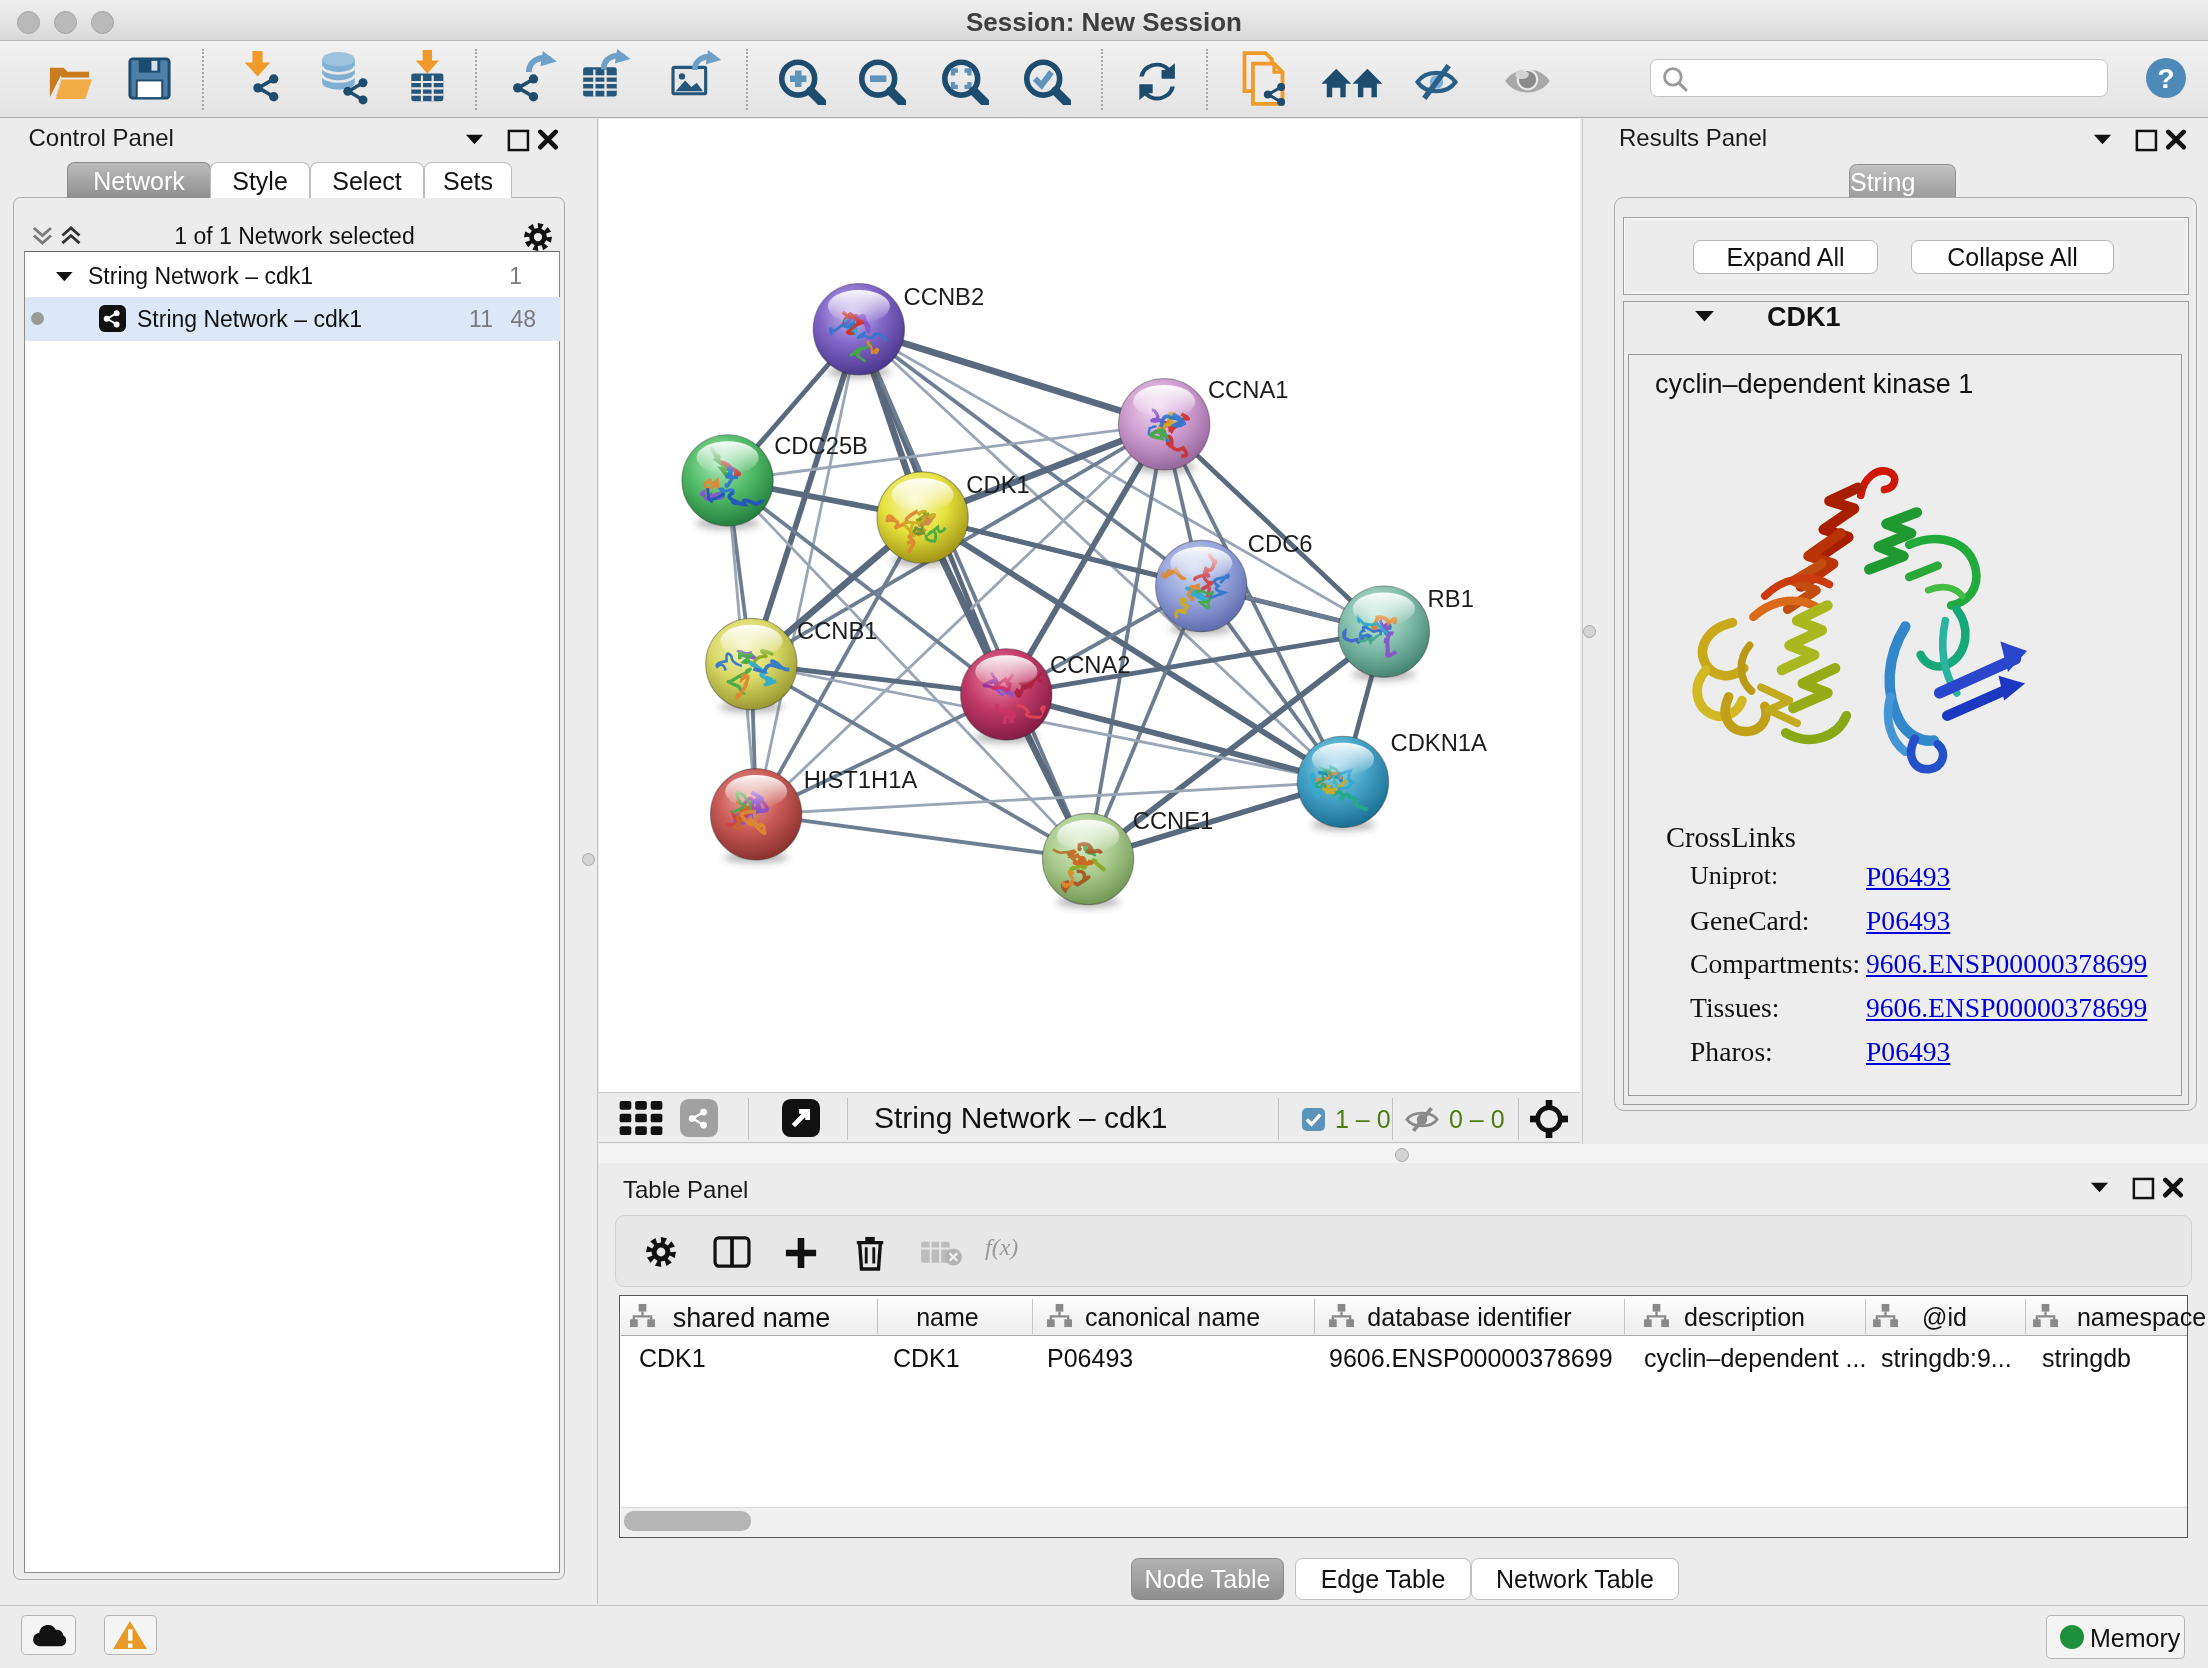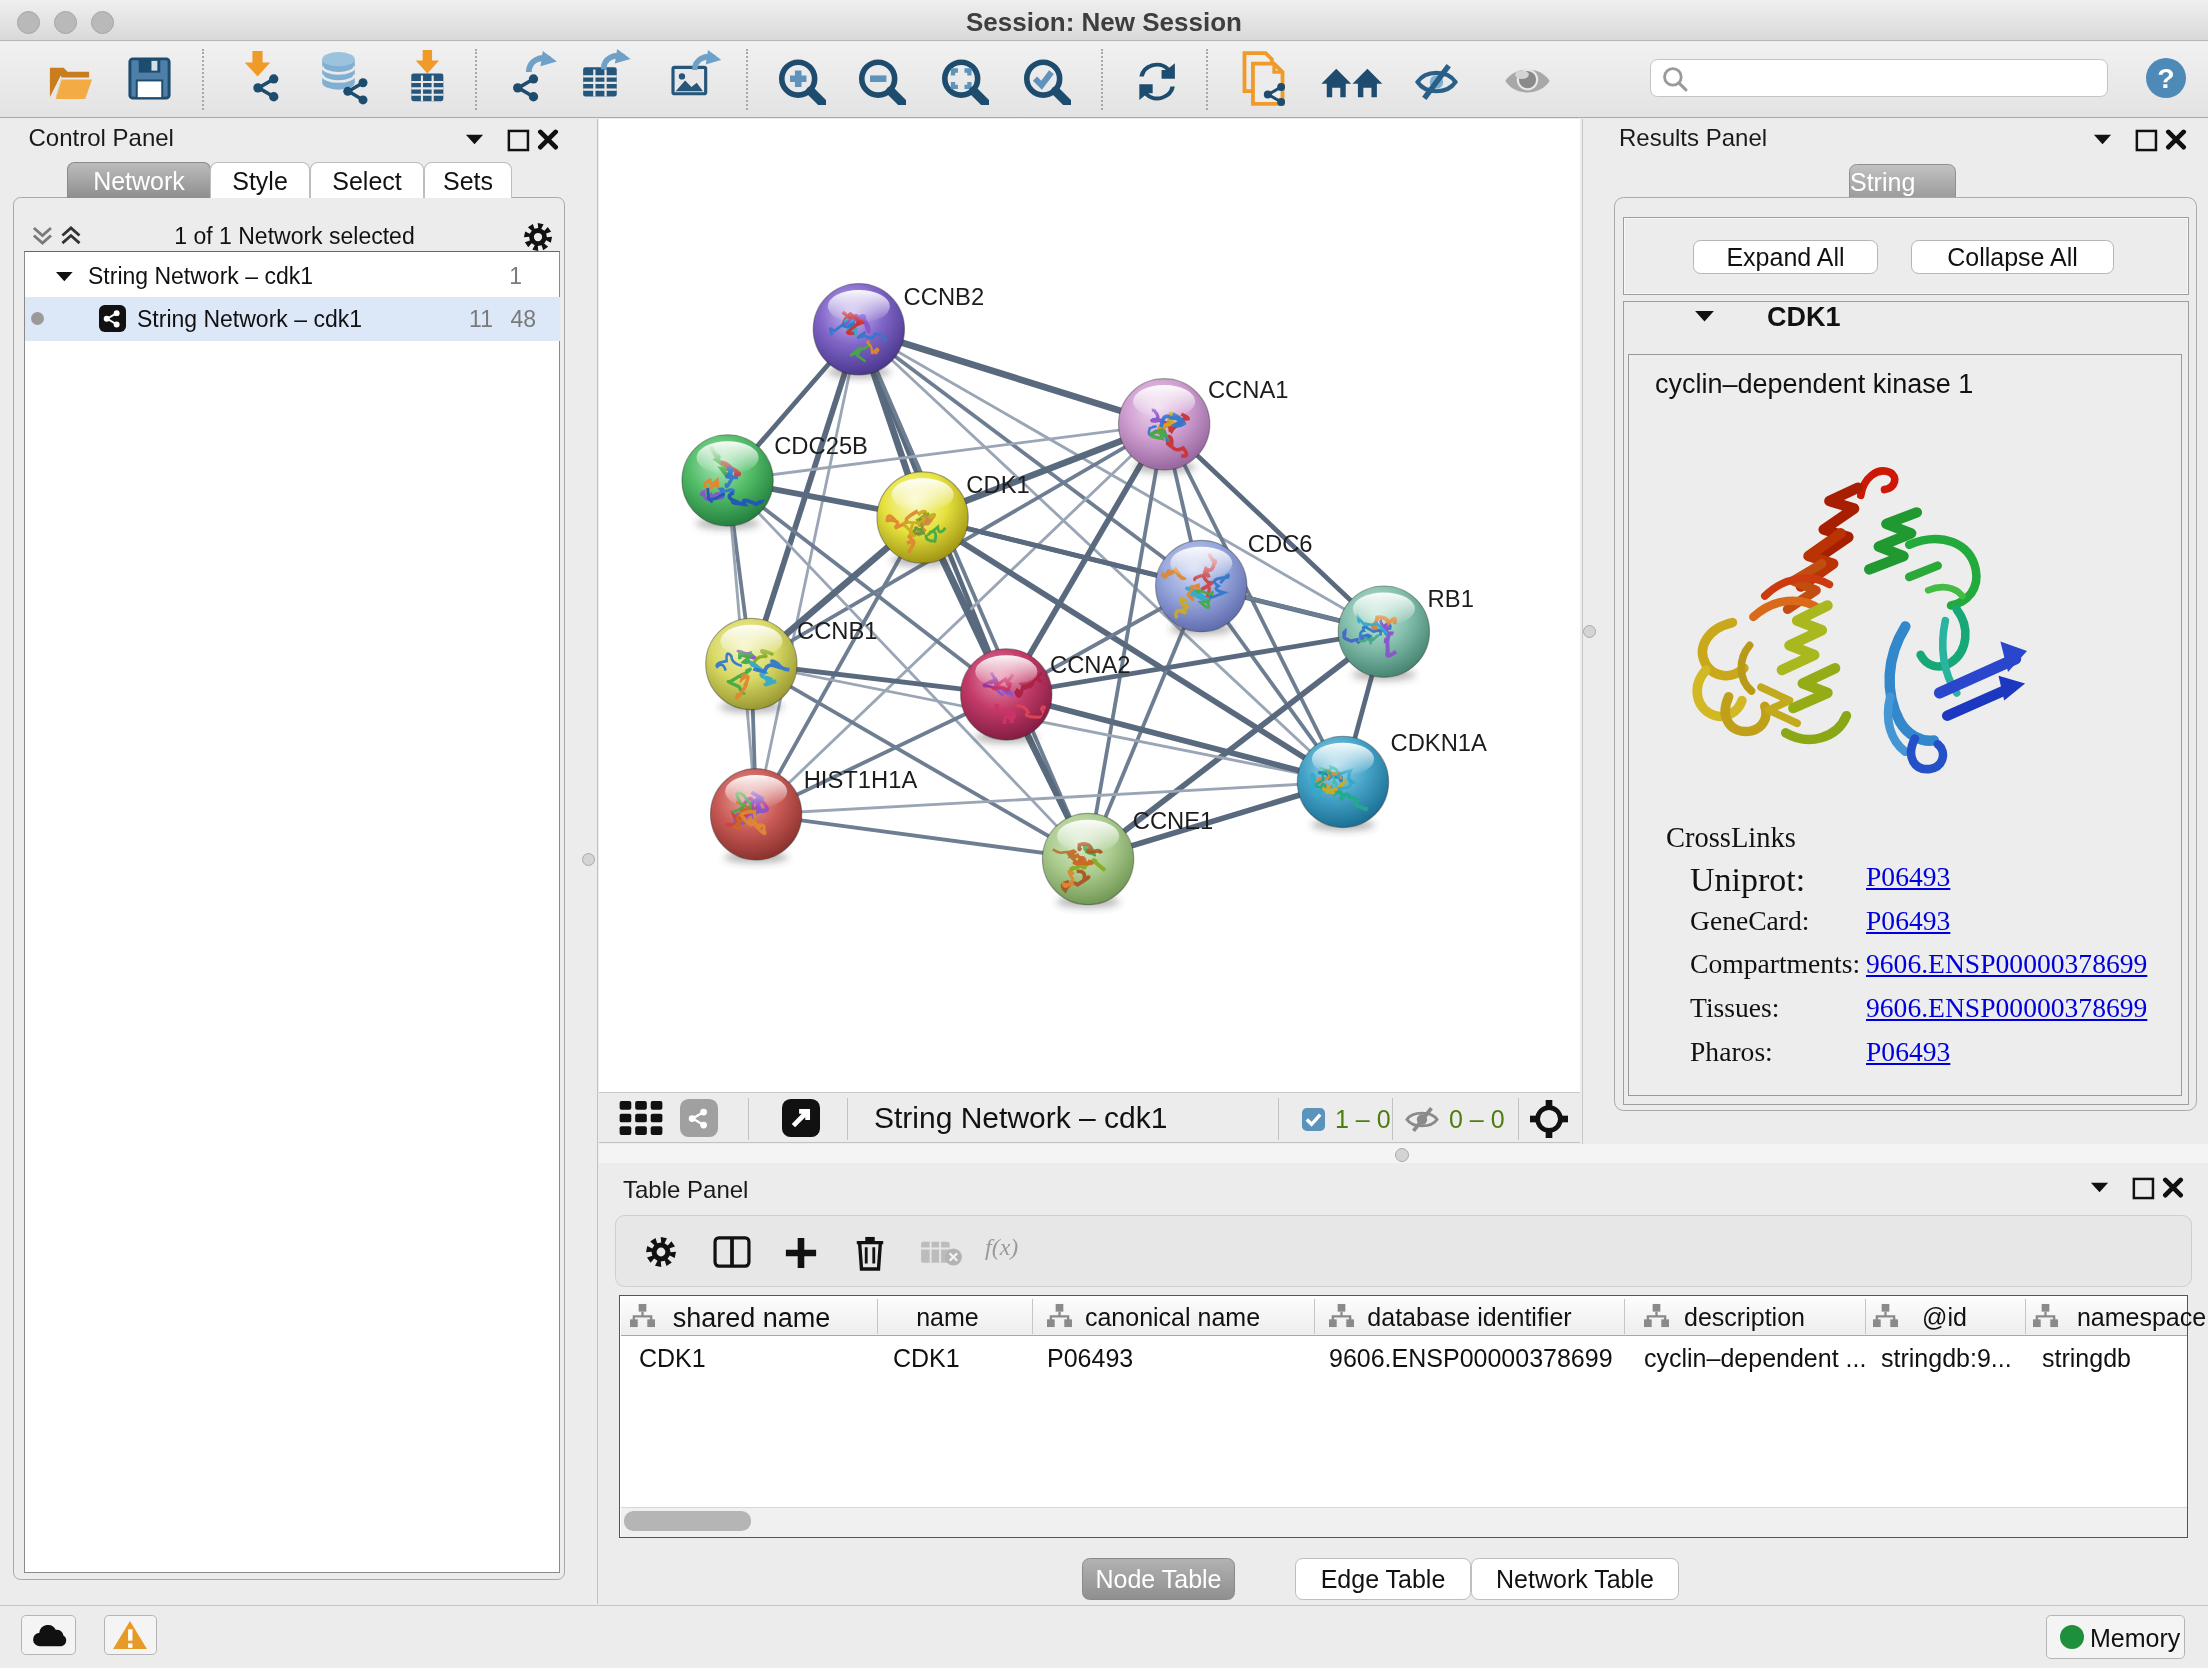--- a/index.html
+++ b/index.html
@@ -700,21 +700,21 @@
     <path d="M294,174 C288,202 292,230 306,250" fill="none" stroke="#2ab4a0" stroke-width="8" stroke-linecap="round" stroke-linejoin="round" opacity="1.0"></path>
     <path d="M252,180 C232,212 230,250 246,280 C254,294 268,302 282,300" fill="none" stroke="#3388cc" stroke-width="11" stroke-linecap="round" stroke-linejoin="round" opacity="1.0"></path>
     <path d="M236,254 C230,278 236,300 252,312" fill="none" stroke="#4496d4" stroke-width="9" stroke-linecap="round" stroke-linejoin="round" opacity="1.0"></path>
     <path d="M288,250 L368,214" fill="none" stroke="#2a46cc" stroke-width="12" stroke-linecap="round" stroke-linejoin="round" opacity="1.0"></path>
     <path d="M296,274 L364,244" fill="none" stroke="#1c38c0" stroke-width="11" stroke-linecap="round" stroke-linejoin="round" opacity="1.0"></path>
     <path d="M352,196 L380,206 L360,228 Z" fill="#2a46cc"></path>
     <path d="M350,232 L378,240 L356,258 Z" fill="#1c38c0"></path>
     <path d="M262,298 C252,318 262,332 278,330 C292,328 296,312 286,304" fill="none" stroke="#2450c8" stroke-width="9" stroke-linecap="round" stroke-linejoin="round" opacity="1.0"></path>
   </svg>
 <div class="sertxt" style="left:1666px;top:822px;font-weight:normal;font-size:28.5px">CrossLinks</div>
-<div class="sertxt" style="left:1690px;top:861px;font-size:34px">Uniprot:</div>
+<div class="sertxt" style="left:1690px;top:861px;font-size:26px">Uniprot:</div>
 <div class="sertxt link" style="left:1866px;top:861px;font-size:27.6px">P06493</div>
 <div class="sertxt" style="left:1690px;top:905px;font-size:27.6px">GeneCard:</div>
 <div class="sertxt link" style="left:1866px;top:905px;font-size:27.6px">P06493</div>
 <div class="sertxt" style="left:1690px;top:948px;font-size:27.6px">Compartments:</div>
 <div class="sertxt link" style="left:1866px;top:948px;font-size:27.6px">9606.ENSP00000378699</div>
 <div class="sertxt" style="left:1690px;top:992px;font-size:27.6px">Tissues:</div>
 <div class="sertxt link" style="left:1866px;top:992px;font-size:27.6px">9606.ENSP00000378699</div>
 <div class="sertxt" style="left:1690px;top:1036px;font-size:27.6px">Pharos:</div>
 <div class="sertxt link" style="left:1866px;top:1036px;font-size:27.6px">P06493</div>
 <div class="tablepanel"></div>
@@ -817,21 +817,21 @@
 <div class="trow"></div>
 <div class="txt" style="left:639px;top:1344px;font-size:25px">CDK1</div>
 <div class="txt" style="left:893px;top:1344px;font-size:25px">CDK1</div>
 <div class="txt" style="left:1047px;top:1344px;font-size:25px">P06493</div>
 <div class="txt" style="left:1329px;top:1344px;font-size:25px">9606.ENSP00000378699</div>
 <div class="txt" style="left:1644px;top:1344px;font-size:25px">cyclin–dependent ...</div>
 <div class="txt" style="left:1881px;top:1344px;font-size:25px">stringdb:9...</div>
 <div class="txt" style="left:2042px;top:1344px;font-size:25px">stringdb</div>
 <div class="hscroll"></div>
 <div class="hthumb"></div>
-<div class="btab sel" style="left:1082px;width:153px">Node Table</div>
+<div class="btab sel" style="left:1131px;width:153px">Node Table</div>
 <div class="btab" style="left:1295px;width:176px">Edge Table</div>
 <div class="btab" style="left:1471px;width:208px">Network Table</div>
 <div class="statusbar"></div>
 <div class="sbtn" style="left:21px;width:55px"></div>
 <svg style="position:absolute;left:30px;top:1623px;" width="38" height="27" viewBox="0 0 38 28">
     <path d="M10,24 a7,7 0 0 1 -1,-14 a9,9 0 0 1 17,-3 a7,7 0 0 1 8,6 a6,6 0 0 1 -2,11 Z" fill="#111"></path>
   </svg>
 <div class="sbtn" style="left:104px;width:53px"></div>
 <svg style="position:absolute;left:112px;top:1619px;" width="36" height="32" viewBox="0 0 38 34">
     <path d="M19,2 L37,32 L1,32 Z" fill="#e89a28"></path>

